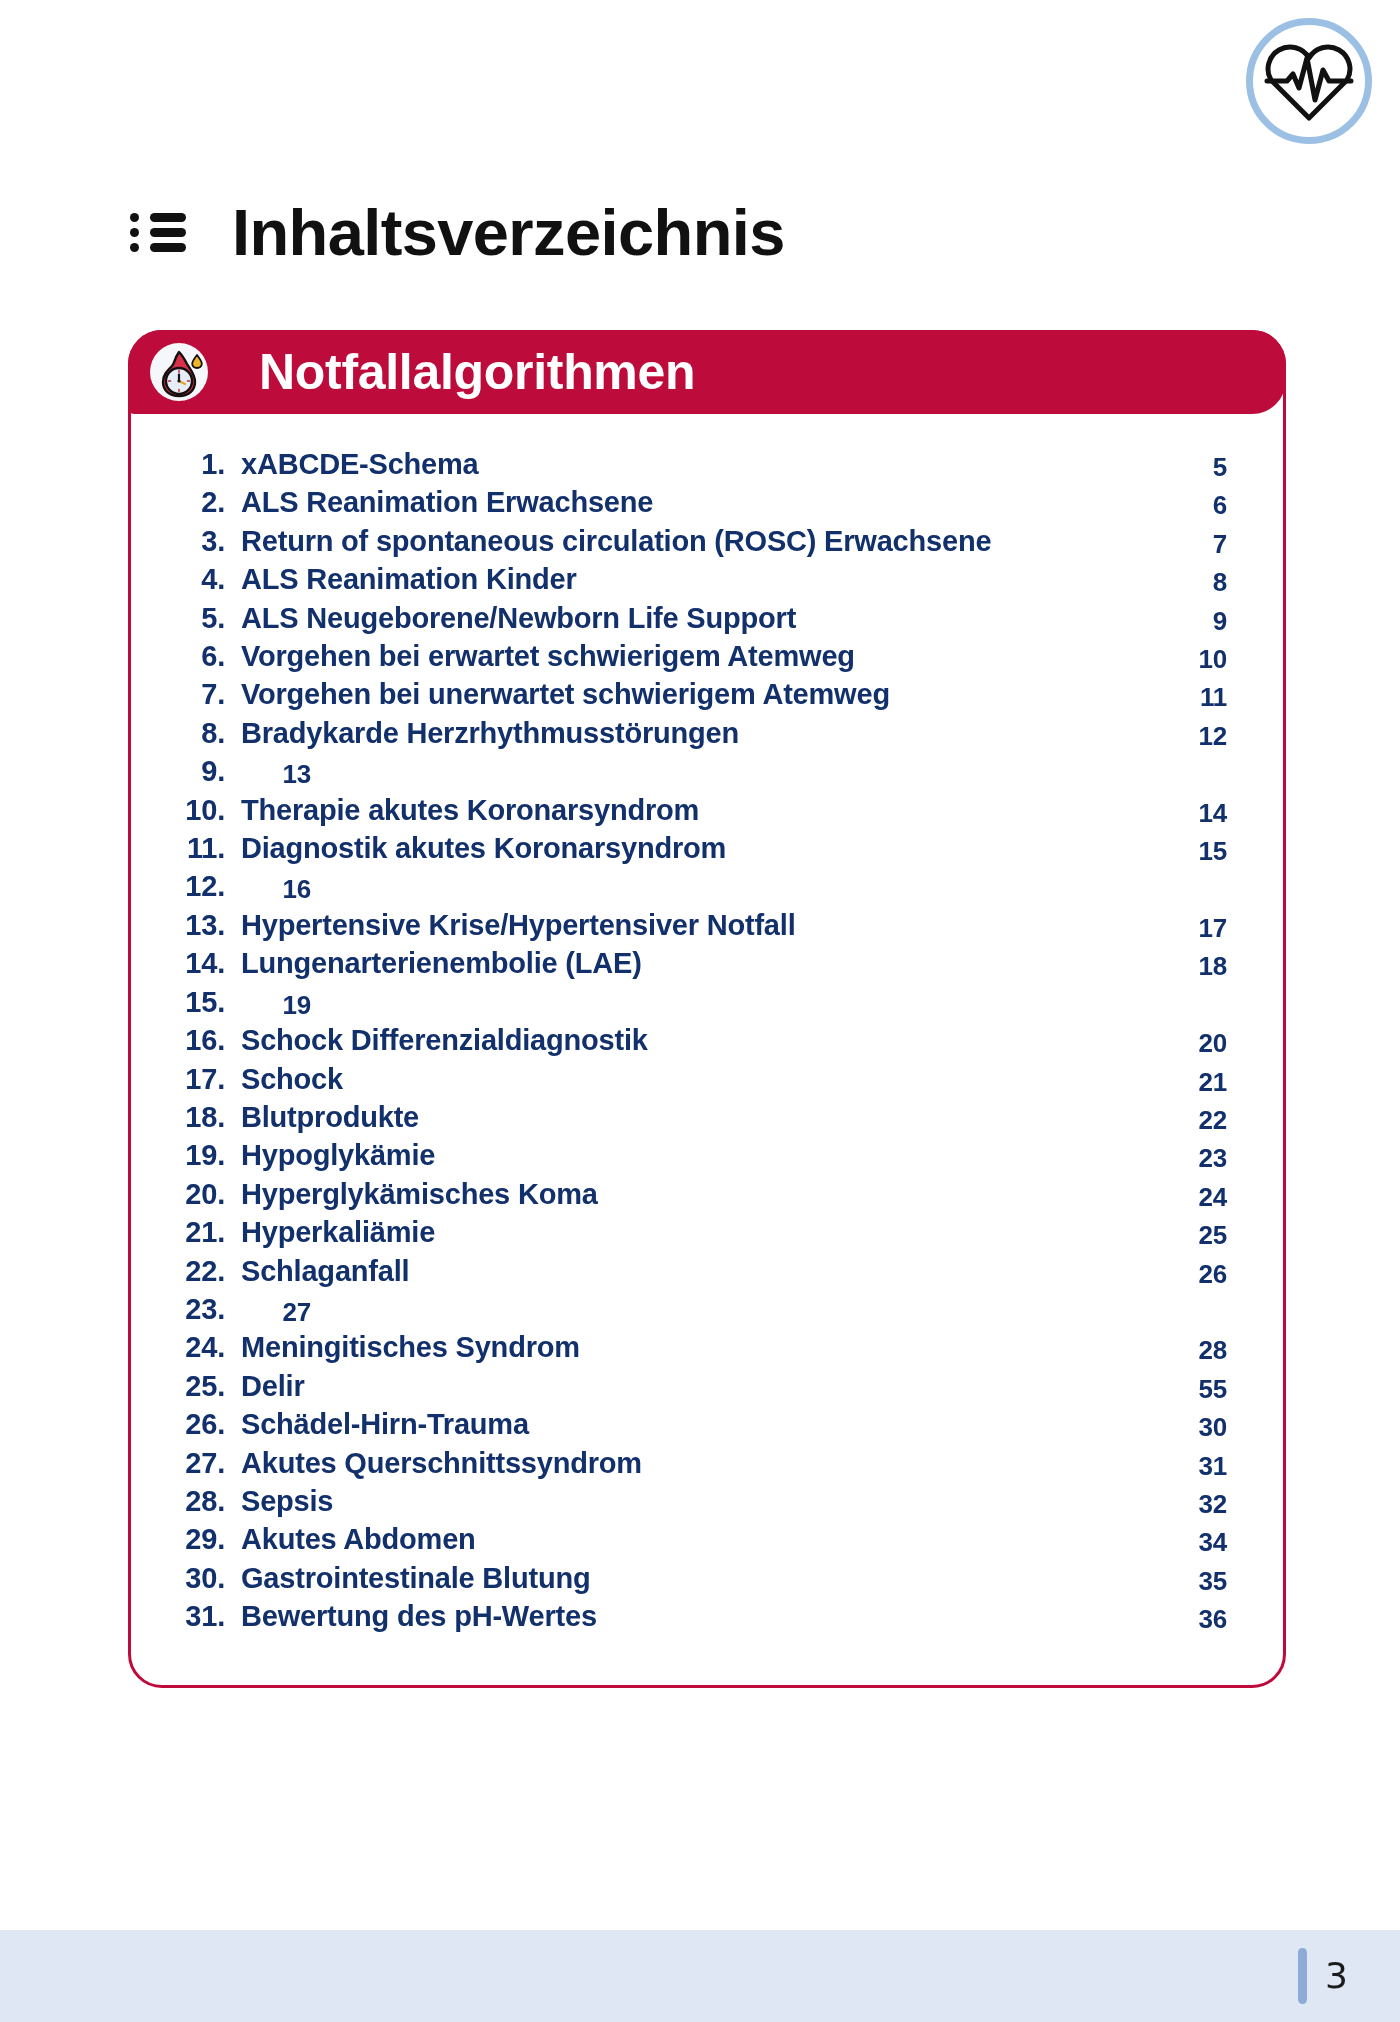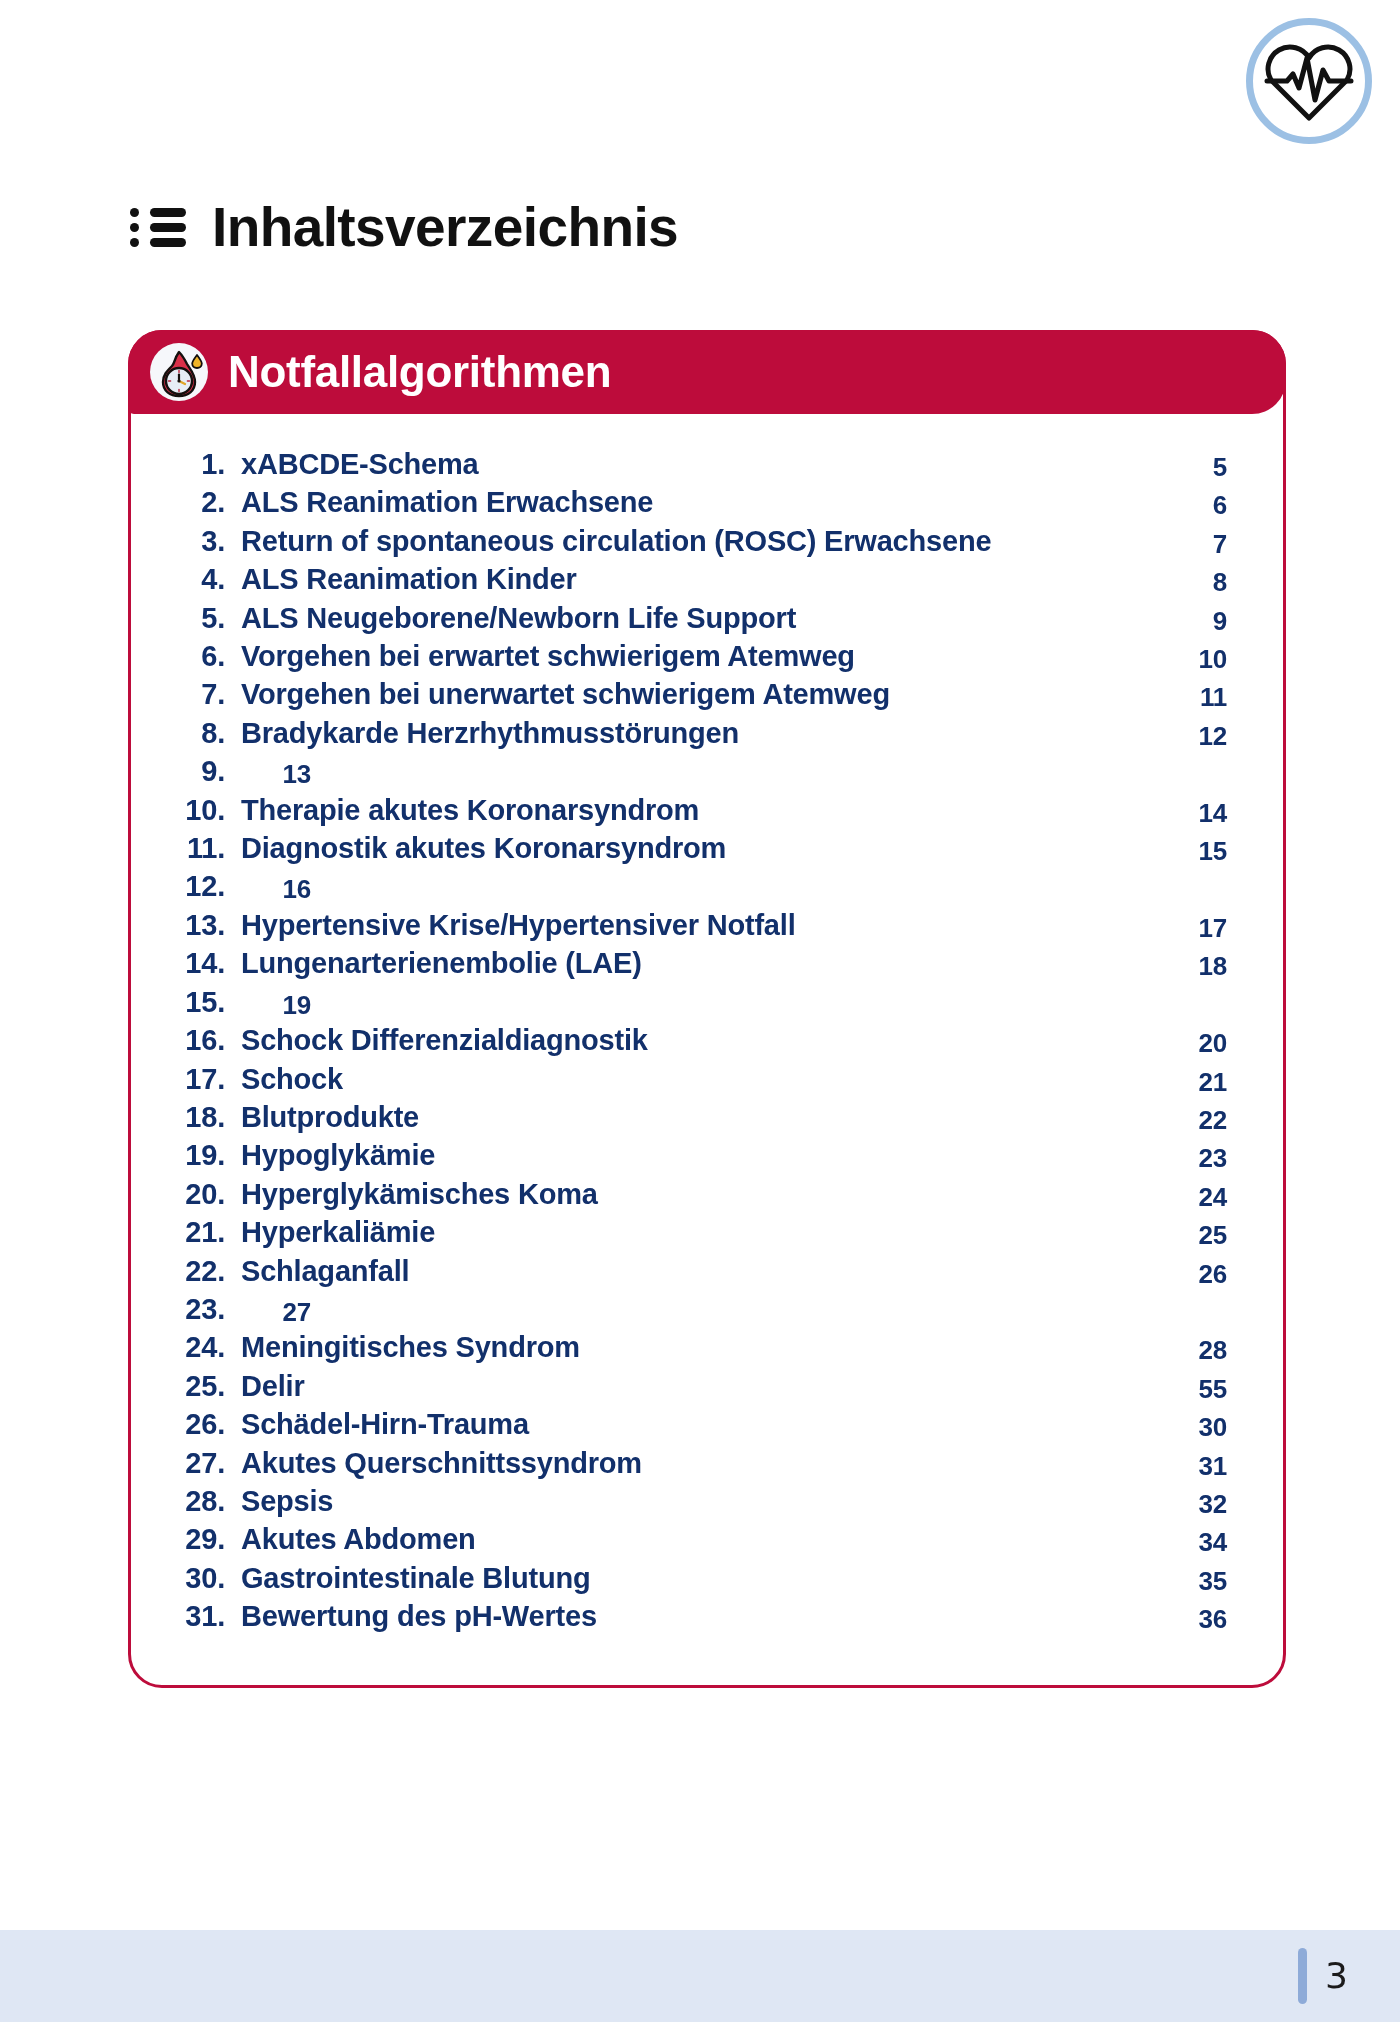--- a/index.html
+++ b/index.html
@@ -68,26 +68,27 @@
     left: 20px;
     width: 36px;
     height: 9px;
     border-radius: 5px;
     background: #111111;
   }
   .list-icon .r1 { top: 2px; }
   .list-icon .r2 { top: 17px; }
   .list-icon .r3 { top: 32px; }
   .page-title {
-    font-size: 55px;
+    font-size: 65px;
     font-weight: 700;
     color: #111111;
     letter-spacing: -0.6px;
     line-height: 1;
     white-space: nowrap;
+    margin-left: 20px;
   }
 
   
   .toc-card {
     position: absolute;
     top: 330px;
     left: 128px;
     width: 1158px;
     border: 3px solid #bd0c3b;
     border-radius: 34px;
@@ -111,24 +112,25 @@
     height: 58px;
     border-radius: 50%;
     background: #f6f7fb;
     flex: none;
     position: relative;
     overflow: hidden;
   }
   .banner-icon svg { position: absolute; top: 0; left: 0; }
   .banner-title {
     color: #ffffff;
-    font-size: 44px;
+    font-size: 50px;
     font-weight: 700;
     letter-spacing: -0.3px;
     line-height: 1;
+    margin-left: 31px;
   }
 
   
   .toc-list {
     padding: 34px 56px 46px 38px;
   }
   .toc-row {
     display: flex;
     align-items: flex-start;
     font-size: 29px;

